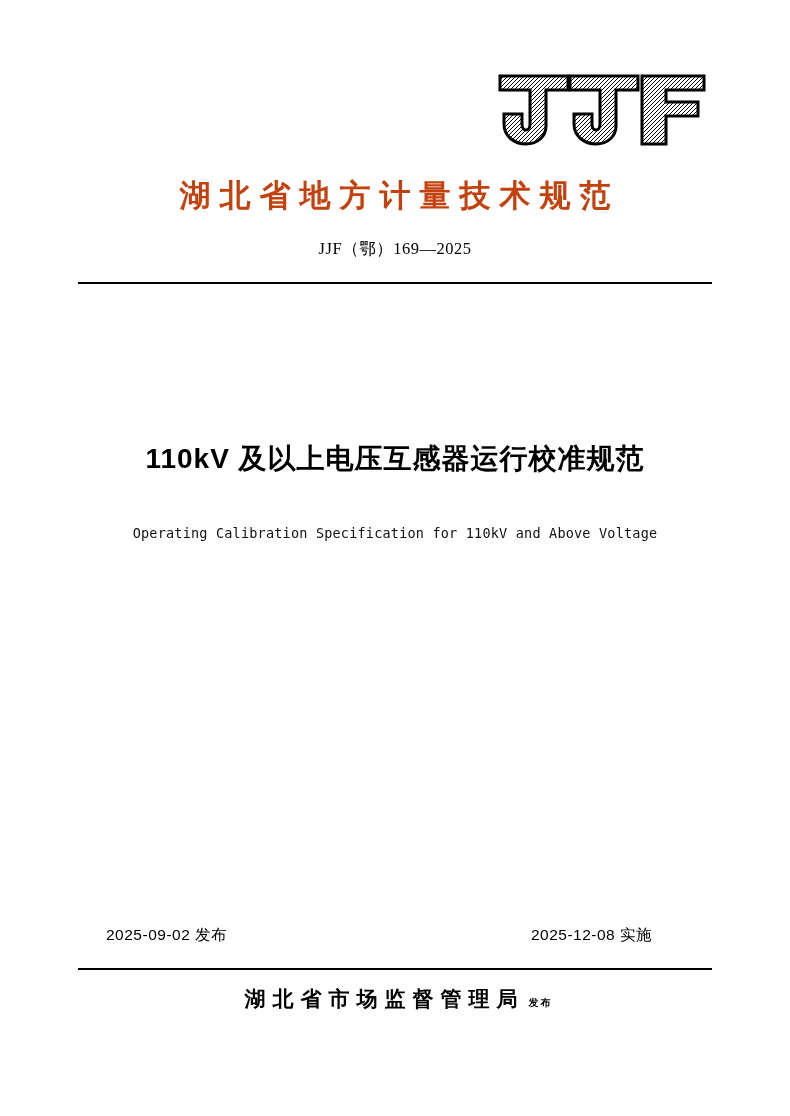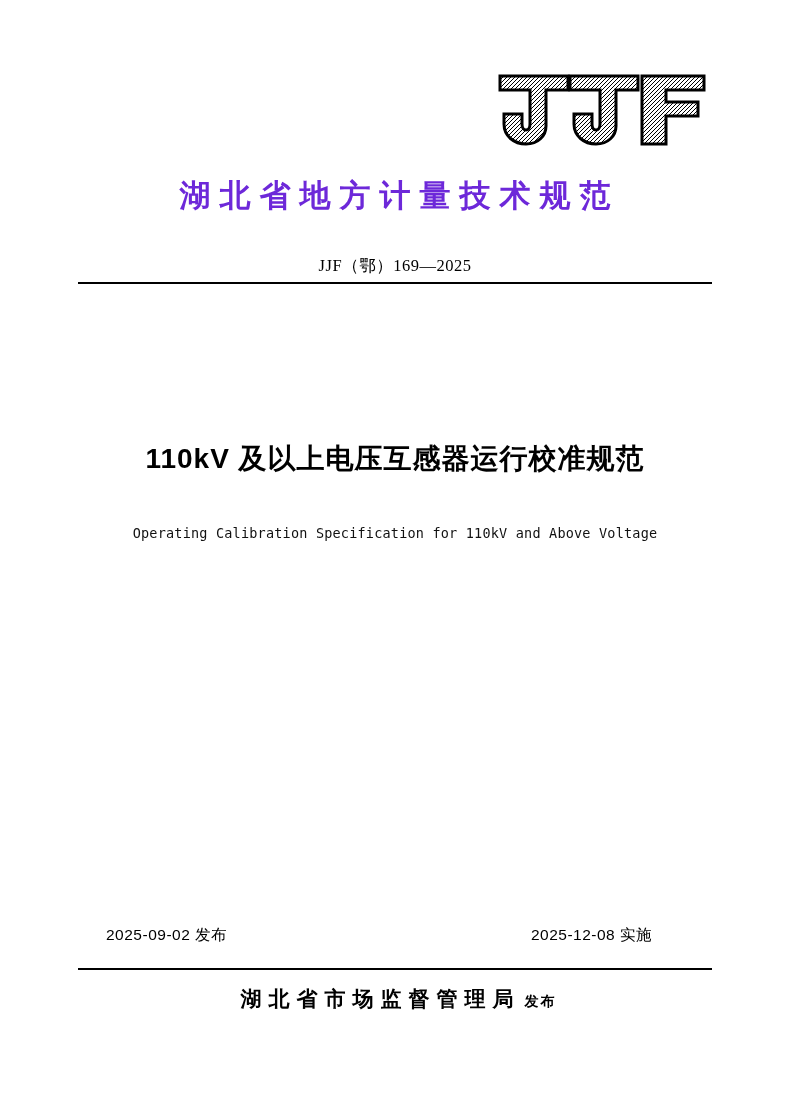--- a/index.html
+++ b/index.html
@@ -39,26 +39,26 @@
     position: absolute;
     top: 175px;
     left: 0;
     width: 790px;
     text-align: center;
     font-family: "Liberation Serif", serif;
     font-weight: bold;
     font-size: 31px;
     letter-spacing: 9px;
     text-indent: 9px;
-    color: #6d28d9;
+    color: #c2410c;
   }
 
   .std-code {
     position: absolute;
-    top: 255px;
+    top: 238px;
     left: 0;
     width: 790px;
     text-align: center;
     font-family: "Liberation Serif", serif;
     font-size: 16.5px;
     letter-spacing: 0.5px;
   }
 
   .rule-top {
     position: absolute;
@@ -128,21 +128,21 @@
     width: 790px;
     text-align: center;
     font-family: "Liberation Serif", serif;
     font-weight: bold;
     font-size: 21px;
     letter-spacing: 7px;
     text-indent: 7px;
     white-space: nowrap;
   }
   .issuer .issue-verb {
-    font-size: 14px;
+    font-size: 10px;
     letter-spacing: 2px;
     font-weight: bold;
     margin-left: 4px;
   }
 </style>
 </head>
 <body>
 
 <div class="page">
 

